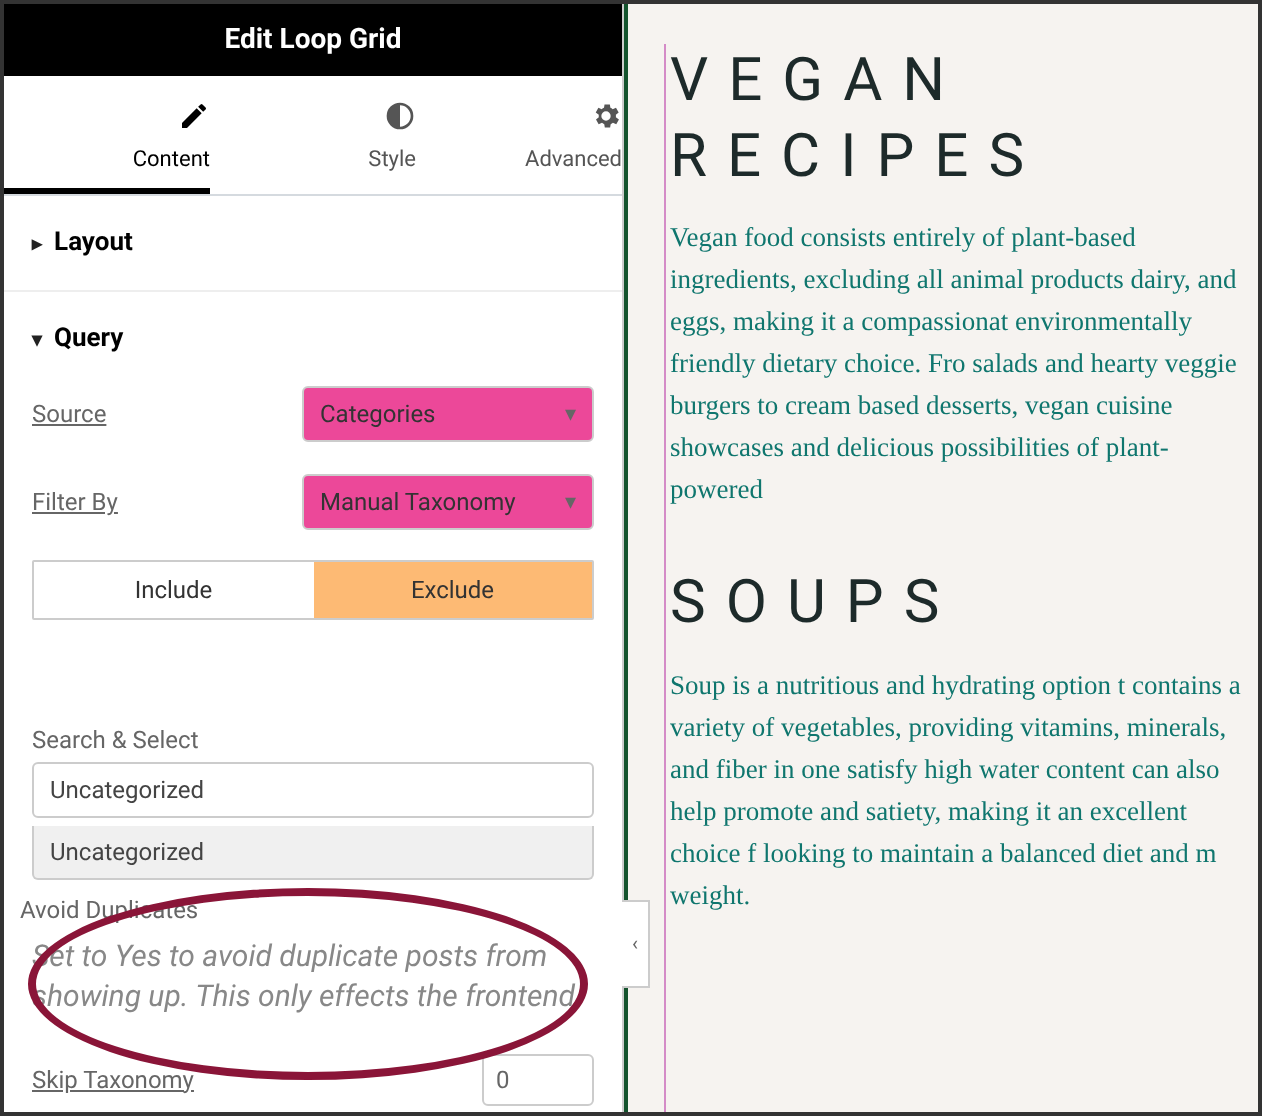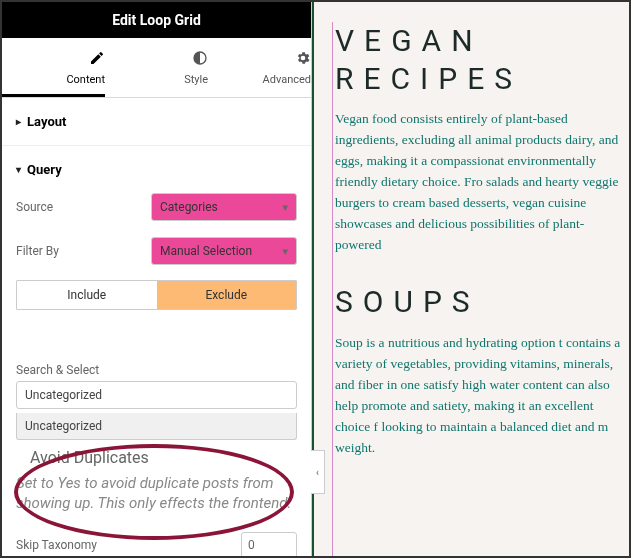--- a/index.html
+++ b/index.html
@@ -15,35 +15,35 @@
 
 .panel-body { flex: 1; overflow-y: auto; padding: 0; position: relative; }
 
 .section-head { padding: 16px 14px; font-size: 13px; font-weight: 700; color: #000000; display: flex; align-items: center; gap: 6px; border-bottom: 1px solid #eee; cursor: pointer; }
 .section-head.query { border-bottom: none; padding-bottom: 8px; }
 .caret { font-size: 10px; color: #222; display: inline-block; }
 .caret.right::before { content: "▸"; }
 .caret.down::before { content: "▾"; }
 
 .control-row { display: flex; align-items: center; padding: 8px 14px; font-size: 12px; color: #666; }
-.control-label { flex: 1; }
+.control-label { flex: 1; text-decoration: underline; }
 .select { flex: 0 0 146px; border: 1px solid #ccc; border-radius: 3px; padding: 6px 26px 6px 8px; font-size: 12px; color: #333; background: #ec4899; position: relative; }
 .select::after { content: "▾"; position: absolute; right: 8px; top: 50%; transform: translateY(-50%); font-size: 11px; color: #666; }
 .num-input { flex: 0 0 56px; border: 1px solid #ccc; border-radius: 3px; padding: 5px 6px; font-size: 12px; text-align: left; }
 
 .toggle-pair { display: flex; margin: 7px 14px; border: 1px solid #ccc; border-radius: 1px; overflow: hidden; }
 .toggle-opt { flex: 1; text-align: center; padding: 7px 0; font-size: 12px; color: #333; background: #fff; cursor: pointer; }
 .toggle-opt.active { background: #fdba74; }
 
 .search-label { padding: 8px 14px 4px; font-size: 12px; color: #666; margin-top: 45px; }
 .search-box { margin: 0 14px 4px; border: 1px solid #ccc; border-radius: 3px; padding: 6px 8px; font-size: 12px; color: #444; background: #fff; }
 .dropdown-item { margin: 0 14px; border: 1px solid #ccc; border-top: none; border-radius: 0 0 3px 3px; padding: 6px 8px; font-size: 12px; color: #444; background: #f0f0f0; }
 
 .help-text { padding: 4px 14px 10px; font-size: 15px; font-style: italic; color: #888; line-height: 1.35; }
-.avoid-label { padding: 8px 28px 2px; font-size: 16px; color: #666; }
+.avoid-label { padding: 8px 8px 2px; font-size: 12px; color: #666; }
 
 .preview { flex: 1; background: #f6f3f0; padding: 20px 0 0 18px; font-family: Georgia, "Times New Roman", serif; color: #2a2a2a; position: relative; border-left: 2px solid #14532d; overflow: hidden; }
 .preview-inner { border-left: 1px solid #d48bc7; padding-left: 2px; height: 100%; }
 .h-big { font-size: 30px; letter-spacing: 10px; font-weight: 400; color: #1d2a2a; line-height: 1.25; margin-bottom: 12px; }
 .body-text { font-size: 13.5px; line-height: 1.55; font-family: Liberation Serif, serif; color: #0f766e; margin-bottom: 28px; }
 
 .collapse-toggle { position: absolute; left: 310px; top: 448px; transform: translateX(-1px); width: 14px; height: 44px; background: #fff; border: 1px solid #ccc; border-left: none; display: flex; align-items: center; justify-content: center; font-size: 10px; color: #666; cursor: pointer; z-index: 5; }
 
 .highlight-ellipse { position: absolute; width: 280px; height: 96px; border: 4px solid #8a1538; border-radius: 50%; left: 12px; top: 346px; pointer-events: none; z-index: 10; }
 </style>
@@ -92,21 +92,21 @@
       <span>Query</span>
     </div>
 
     <div class="control-row">
       <span class="control-label">Source</span>
       <div class="select">Categories</div>
     </div>
 
     <div class="control-row">
       <span class="control-label">Filter By</span>
-      <div class="select">Manual Selection</div>
+      <div class="select">Manual Taxonomy</div>
     </div>
 
     <div class="toggle-pair">
       <div class="toggle-opt">Include</div>
       <div class="toggle-opt active">Exclude</div>
     </div>
 
     <div class="search-label">Search &amp; Select</div>
     <div class="search-box">Uncategorized</div>
     <div class="dropdown-item">Uncategorized</div>

